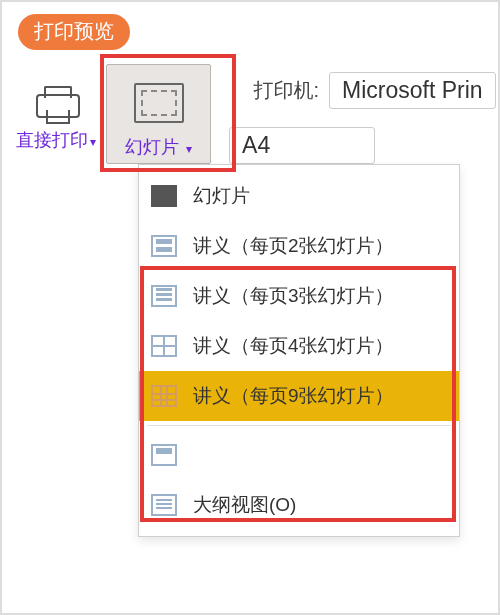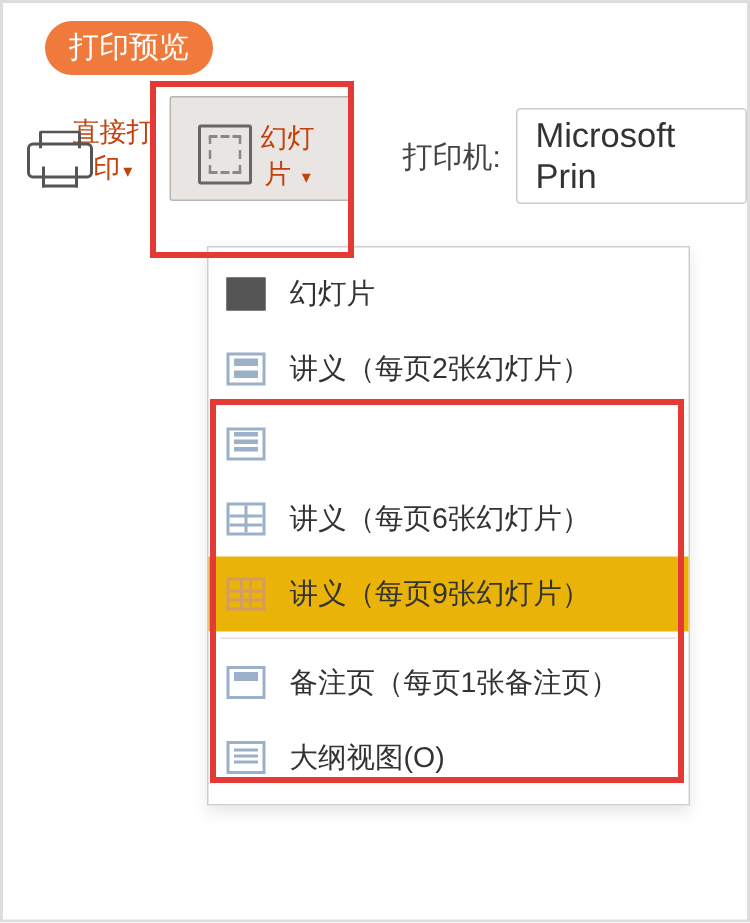--- a/index.html
+++ b/index.html
@@ -1,21 +1,21 @@
 <!DOCTYPE html>
 <html><head>
 <meta charset="utf-8">
 <style>
   html,body{margin:0;padding:0;font-family:"Microsoft YaHei","PingFang SC",sans-serif;background:#fff;color:#333;}
   .wrap{width:500px;height:615px;position:relative;border:2px solid #ddd;box-sizing:border-box;overflow:hidden;}
   
-  .pill{position:absolute;top:12px;left:28px;background:#f07a3b;color:#fff;border-radius:18px;padding:4px 16px 5px;font-size:20px;}
+  .pill{position:absolute;top:12px;left:16px;background:#f07a3b;color:#fff;border-radius:18px;padding:4px 16px 5px;font-size:20px;}
   
   .toolbar{position:absolute;top:62px;left:10px;right:0;height:100px;display:flex;align-items:flex-start;}
-  .tool{display:flex;flex-direction:row;align-items:center;justify-content:center;padding:6px 4px 0;text-align:center;font-size:18px;color:#c2410c;}
+  .tool{display:flex;flex-direction:column;align-items:center;justify-content:center;padding:6px 4px 0;text-align:center;font-size:18px;color:#6d28d9;}
   .tool .lbl{margin-top:6px;}
   .tool .dd{font-size:12px;margin-left:2px;}
   .printer-icon{width:44px;height:40px;position:relative;margin-top:12px;}
   .printer-icon .body{position:absolute;left:2px;top:12px;width:40px;height:20px;border:2px solid #555;border-radius:4px;}
   .printer-icon .slot{position:absolute;left:10px;top:4px;width:24px;height:10px;border:2px solid #555;border-bottom:none;border-radius:2px 2px 0 0;}
   .printer-icon .tray{position:absolute;left:12px;top:28px;width:20px;height:12px;border:2px solid #555;border-top:none;}
   
   .tool.highlight{background:#e8e5e2;border:1px solid #b8b4b0;border-radius:2px;padding:8px 18px 4px;margin-left:6px;}
   .slide-thumb{width:46px;height:36px;border:2px solid #666;border-radius:2px;position:relative;margin:10px auto 6px;}
   .slide-thumb::before{content:"";position:absolute;left:5px;right:5px;top:5px;bottom:5px;border:2px dashed #888;border-radius:1px;}
@@ -78,48 +78,49 @@
         <span>幻灯片</span> <span class="dd">▾</span>
       </div>
     </div>
 
     <div class="fields">
       <div class="fieldrow">
         <span class="lab">打印机:</span>
         <span class="val">Microsoft Prin</span>
       </div>
       <div class="fieldrow">
+        <span class="val">A4</span>
       </div>
     </div>
   </div>
 
   <div class="menu" id="menu">
       <div class="item">
         <span class="micon solid"></span>
         <span>幻灯片</span>
       </div>
       <div class="item">
         <span class="micon o h2"></span>
         <span>讲义（每页2张幻灯片）</span>
       </div>
       <div class="item">
         <span class="micon o h3"></span>
+        <span>讲义（每页3张幻灯片）</span>
       </div>
       <div class="item">
-        <span class="micon o h6"></span>
-        <span>讲义（每页6张幻灯片）</span>
+        <span class="micon o h4"></span>
+        <span>讲义（每页4张幻灯片）</span>
       </div>
       <div class="item sel">
         <span class="micon o h9"></span>
         <span>讲义（每页9张幻灯片）</span>
       </div>
       <hr>
       <div class="item">
         <span class="micon o note"></span>
-        <span>备注页（每页1张备注页）</span>
       </div>
       <div class="item">
         <span class="micon o outline"></span>
         <span>大纲视图(O)</span>
       </div>
     </div>
 
   <div class="redbox rb1"></div>
   <div class="redbox rb2"></div>
 </div>

